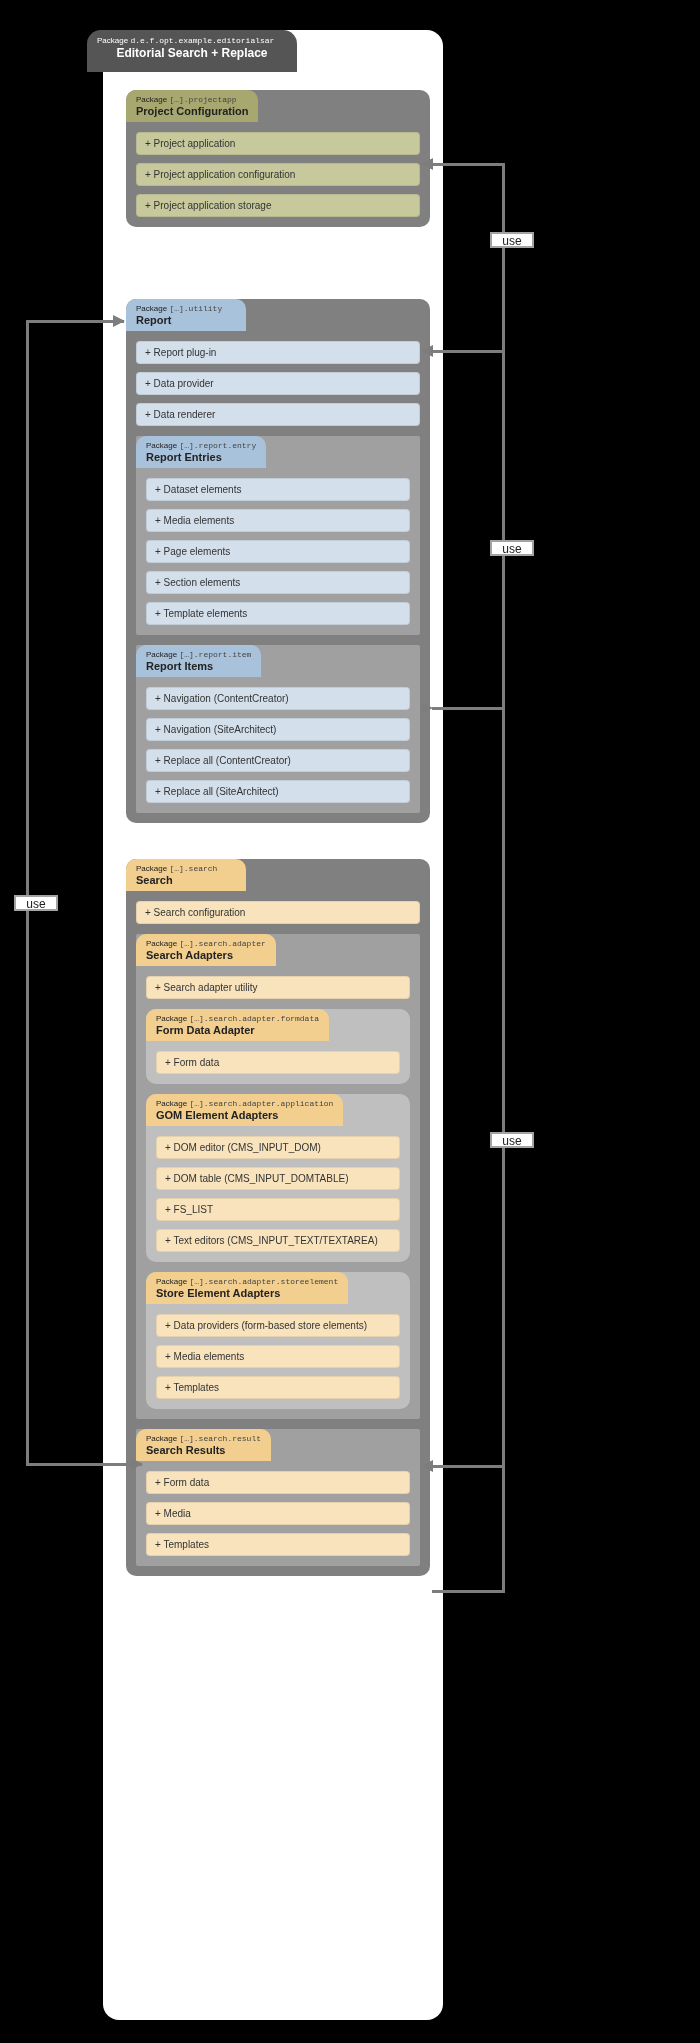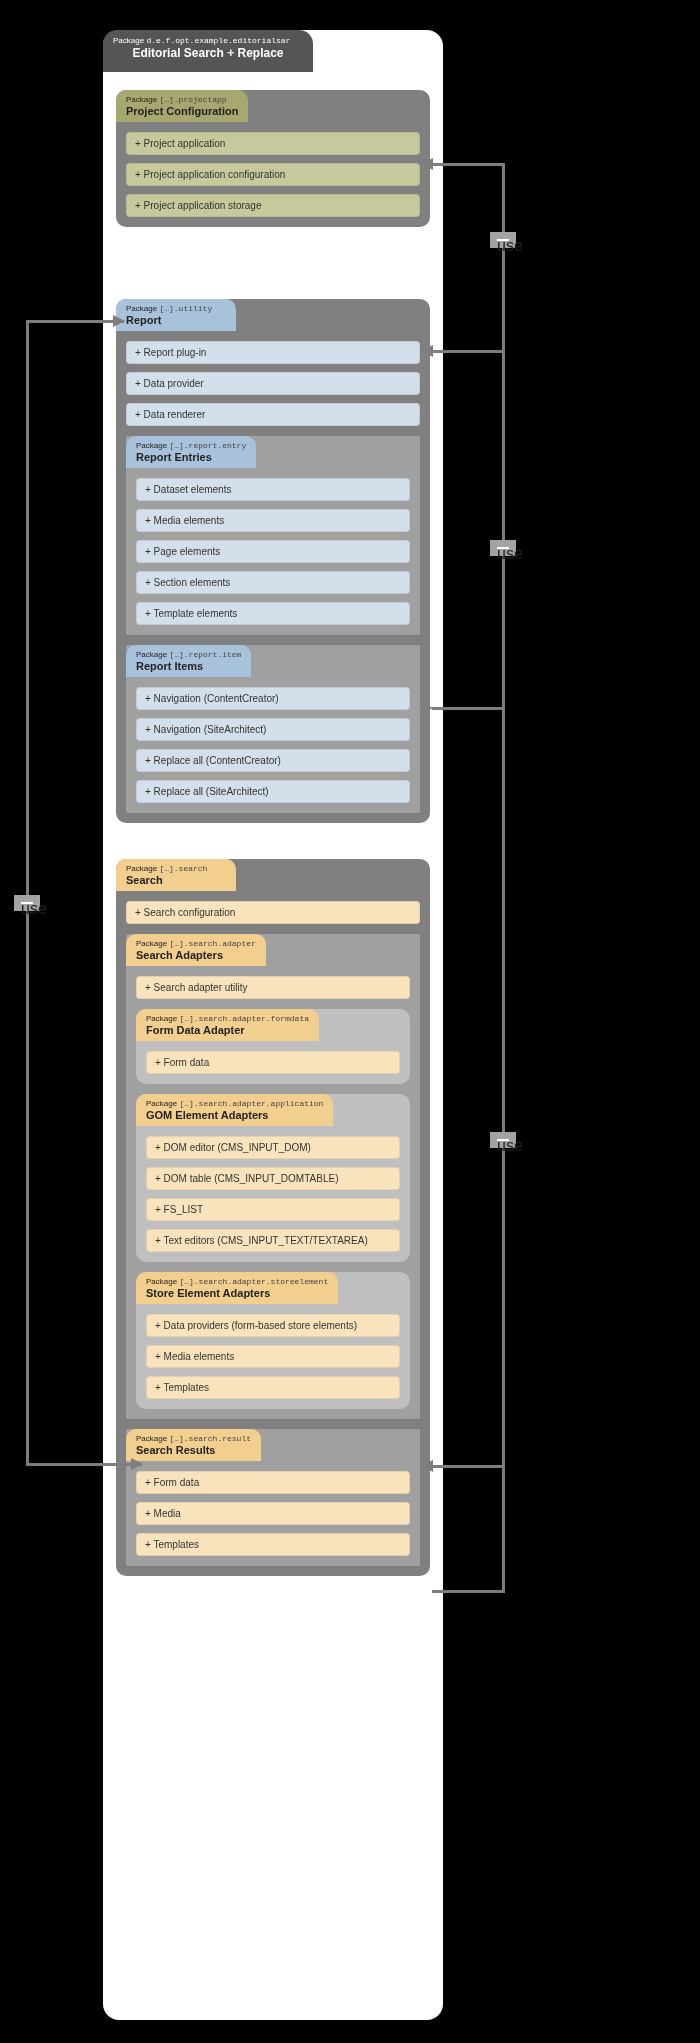--- a/index.html
+++ b/index.html
@@ -3,31 +3,31 @@
 <meta charset="utf-8">
 <style>
   * { box-sizing: border-box; }
   body { margin: 0; padding: 0; background: #000; font-family: Arial, Helvetica, sans-serif; width: 700px; }
   .canvas { position: relative; width: 700px; height: 2043px; background: #000; }
   .main-pkg {
     position: absolute; left: 103px; top: 30px; width: 340px; height: 1990px;
     background: #fff; border-radius: 16px;
   }
   .main-tab {
-    position: absolute; left: 103px; top: 30px; width: 210px; height: 42px;
+    position: absolute; left: 87px; top: 30px; width: 210px; height: 42px;
     background: #555; border-radius: 14px 14px 0 0; padding: 6px 10px 4px 10px;
   }
   .main-tab .plabel { font-size: 8px; color: #fff; }
   .main-tab .plabel .mono { font-family: "Courier New", monospace; }
   .main-tab .ptitle { font-size: 12px; font-weight: bold; color: #fff; margin-top: 1px; text-align: center; }
 
   .body-col { position: absolute; left: 103px; top: 90px; width: 340px; padding: 0 13px 18px 13px; }
   .spacer { height: 36px; }
 
-  .pkg { background: #808080; border-radius: 10px; padding: 34px 10px 10px 10px; position: relative; margin-bottom: 0; }
+  .pkg { background: #808080; border-radius: 10px; padding: 34px 10px 10px 10px; position: relative; margin-bottom: 0; margin-left: 10px; }
   .sub { background: #a0a0a0; border-radius: 2px; padding: 34px 10px 10px 10px; position: relative; margin-top: 10px; }
   .sub2 { background: #bfbfbf; border-radius: 10px; padding: 34px 10px 10px 10px; position: relative; margin-top: 10px; }
 
   .tab { position: absolute; left: 0; top: 0; border-radius: 10px 10px 0 0; padding: 5px 10px 5px 10px; min-width: 120px; }
   .tab .plabel { font-size: 8px; color: #222; }
   .tab .plabel .mono { font-family: "Courier New", monospace; color: #444; font-weight: normal; }
   .tab .ptitle { font-size: 11px; font-weight: bold; color: #222; margin-top: 1px; }
   .olive .tab { background: #a6a86f; }
   .red .tab   { background: #e8968e; }
   .blue .tab  { background: #a9c2db; }
@@ -36,22 +36,22 @@
   .row { display: block; border-radius: 4px; font-size: 10px; color: #333; padding: 5px 8px; margin-top: 8px; border: 1px solid rgba(0,0,0,0.08); }
   .olive .row { background: #c7c99c; }
   .red .row   { background: #f1b9b3; }
   .blue .row  { background: #d3dfeb; }
   .orange .row{ background: #f8e3bd; }
   .sub .row, .sub2 .row { margin-top: 8px; }
   .pkg > .row:first-of-type, .sub > .row:first-of-type, .sub2 > .row:first-of-type { margin-top: 2px; }
 
   
   .use-label {
-    position: absolute; width: 26px; height: 16px; background: #fff;
-    border: 7px solid #a3a3a3; font-size: 16px; color: #222;
+    position: absolute; width: 44px; height: 16px; background: #fff;
+    border: 2px solid #a3a3a3; font-size: 12px; color: #222;
     text-align: center; line-height: 14px; z-index: 20;
   }
   
   .rail { position: absolute; background: #7d7d7d; z-index: 5; }
   .h { height: 3px; }
   .v { width: 3px; }
   
   .ah { position: absolute; width: 0; height: 0; z-index: 6; }
   .ah-left  { border-top: 6px solid transparent; border-bottom: 6px solid transparent; border-right: 12px solid #7d7d7d; }
   .ah-right { border-top: 6px solid transparent; border-bottom: 6px solid transparent; border-left: 12px solid #7d7d7d; }

